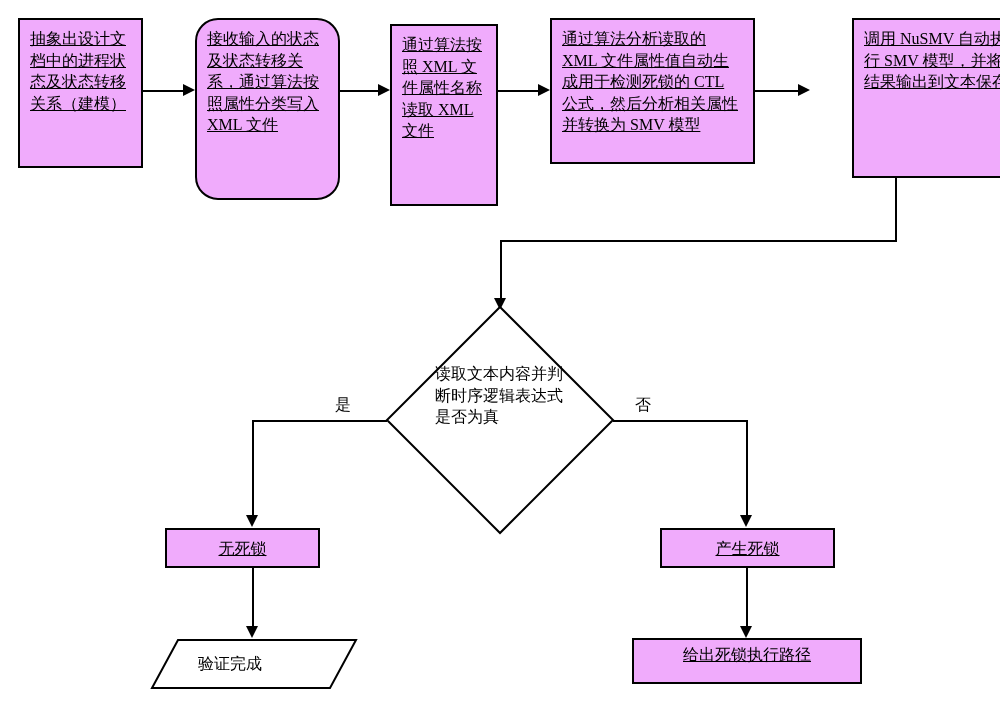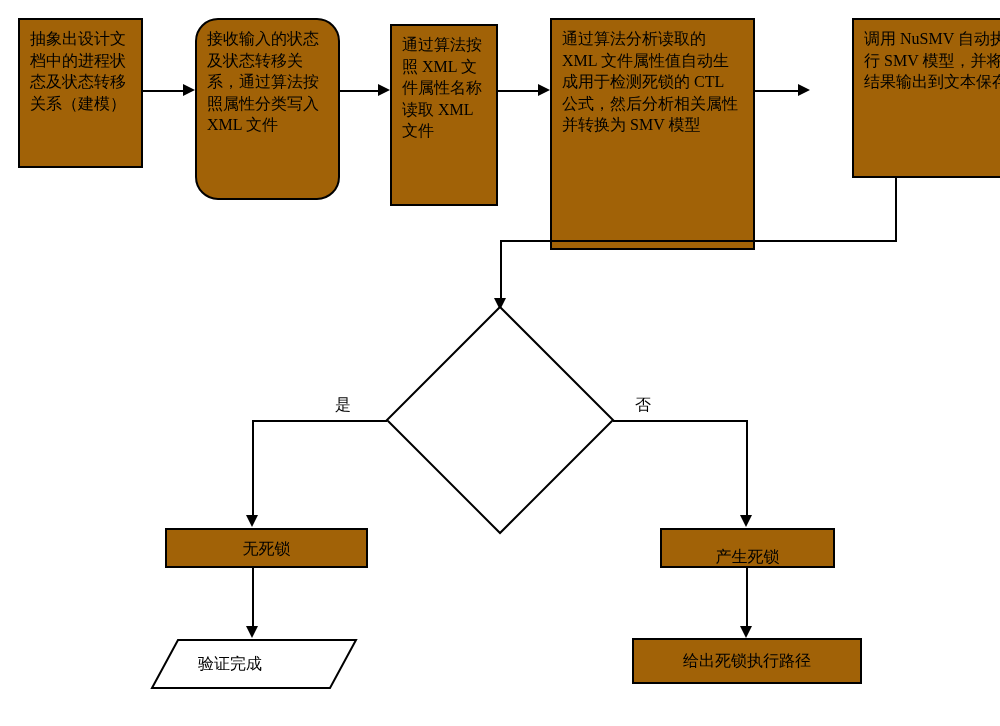--- a/index.html
+++ b/index.html
@@ -8,25 +8,26 @@
     width: 1000px;
     height: 726px;
     background: #fff;
     font-family: "SimSun", "宋体", serif;
     font-size: 16px;
     position: relative;
   }
   .box {
     position: absolute;
     border: 2px solid #000;
-    background: #a16207;
+    background: #f0abfc;
     padding: 8px 10px;
     box-sizing: border-box;
     line-height: 1.35;
     text-align: left;
+    text-decoration: underline;
   }
   .center { text-align: center; }
   .diamond-wrap {
     position: absolute;
   }
   .diamond {
     width: 230px;
     height: 230px;
     position: relative;
   }
@@ -83,21 +84,21 @@
 </div>
 
 <div class="box" style="left:195px; top:18px; width:145px; height:182px;border-radius:23px;">
   <span>接收输入的状态及状态转移关系，通过算法按照属性分类写入 XML 文件</span>
 </div>
 
 <div class="box" style="left:390px; top:18px; width:108px; height:182px;margin-top:6px;">
   <span>通过算法按照 XML 文件属性名称读取 XML 文件</span>
 </div>
 
-<div class="box" style="left:550px; top:18px; width:205px; height:232px;">
+<div class="box" style="left:550px; top:18px; width:205px; height:146px;">
   <span>通过算法分析读取的 XML 文件属性值自动生成用于检测死锁的 CTL 公式，然后分析相关属性并转换为 SMV 模型</span>
 </div>
 
 <div class="box" style="left:852px; top:18px; width:170px; height:160px;">
   <span>调用 NuSMV 自动执行 SMV 模型，并将结果输出到文本保存</span>
 </div>
 
 <div class="arrow arrow-h" style="left:143px; top:90px; width:40px;"></div>
 <div class="arrow-head-right" style="left:183px; top:84px;"></div>
 
@@ -113,49 +114,50 @@
 <div class="arrow arrow-v" style="left:895px; top:178px; height:62px;"></div>
 <div class="arrow arrow-h" style="left:500px; top:240px; width:397px;"></div>
 <div class="arrow arrow-v" style="left:500px; top:240px; height:58px;"></div>
 <div class="arrow-head-down" style="left:494px; top:298px;"></div>
 
 <div class="diamond-wrap" style="left:385px; top:305px;">
   <div class="diamond">
     <svg width="230" height="230" viewBox="0 0 230 230">
       <polygon points="115,2 228,115 115,228 2,115" fill="#fff" stroke="#000" stroke-width="2"></polygon>
     </svg>
+    <div class="diamond-text">读取文本内容并判断时序逻辑表达式是否为真</div>
   </div>
 </div>
 
 <div class="arrow arrow-h" style="left:252px; top:420px; width:135px;"></div>
 <div class="arrow arrow-v" style="left:252px; top:420px; height:95px;"></div>
 <div class="arrow-head-down" style="left:246px; top:515px;"></div>
 <div class="lbl" style="left:335px; top:395px;">是</div>
 
 <div class="arrow arrow-h" style="left:613px; top:420px; width:135px;"></div>
 <div class="arrow arrow-v" style="left:746px; top:420px; height:95px;"></div>
 <div class="arrow-head-down" style="left:740px; top:515px;"></div>
 <div class="lbl" style="left:635px; top:395px;">否</div>
 
-<div class="box center" style="left:165px; top:528px; width:203px; height:40px; padding:8px 0;">
+<div class="box center" style="left:165px; top:528px; width:155px; height:40px; padding:8px 0;">
   <span>无死锁</span>
 </div>
 
 <div class="arrow arrow-v" style="left:252px; top:568px; height:58px;"></div>
 <div class="arrow-head-down" style="left:246px; top:626px;"></div>
 
 <div class="para" style="left:150px; top:638px; width:208px; height:52px;">
   <svg width="208" height="52" viewBox="0 0 208 52">
     <polygon points="28,2 206,2 180,50 2,50" fill="#fff" stroke="#000" stroke-width="2"></polygon>
   </svg>
   <div class="para-text">验证完成</div>
 </div>
 
-<div class="box center" style="left:660px; top:528px; width:175px; height:40px; padding:16px 0;">
+<div class="box center" style="left:660px; top:528px; width:175px; height:40px; padding:8px 0;">
   <span>产生死锁</span>
 </div>
 
 <div class="arrow arrow-v" style="left:746px; top:568px; height:58px;"></div>
 <div class="arrow-head-down" style="left:740px; top:626px;"></div>
 
-<div class="box center" style="left:632px; top:638px; width:230px; height:46px; padding:10px 0;">
+<div class="box center" style="left:632px; top:638px; width:230px; height:46px; padding:4px 0;">
   <span>给出死锁执行路径</span>
 </div>
 
 </body></html>

